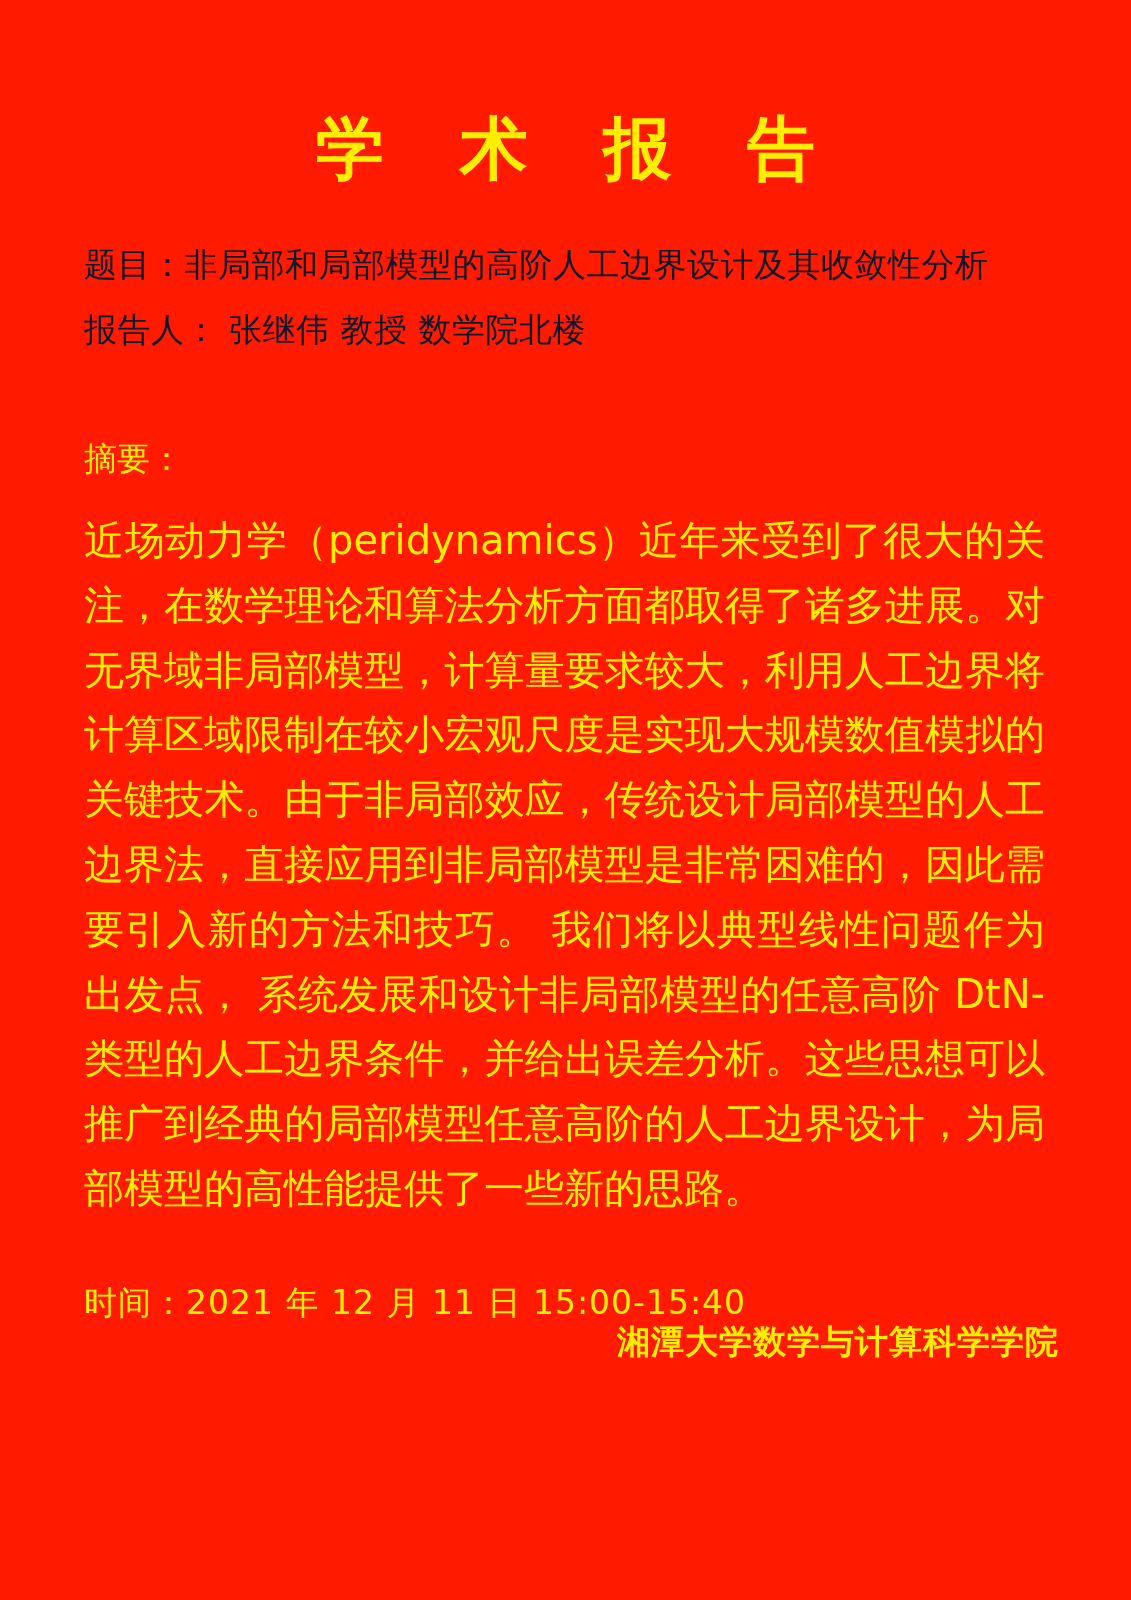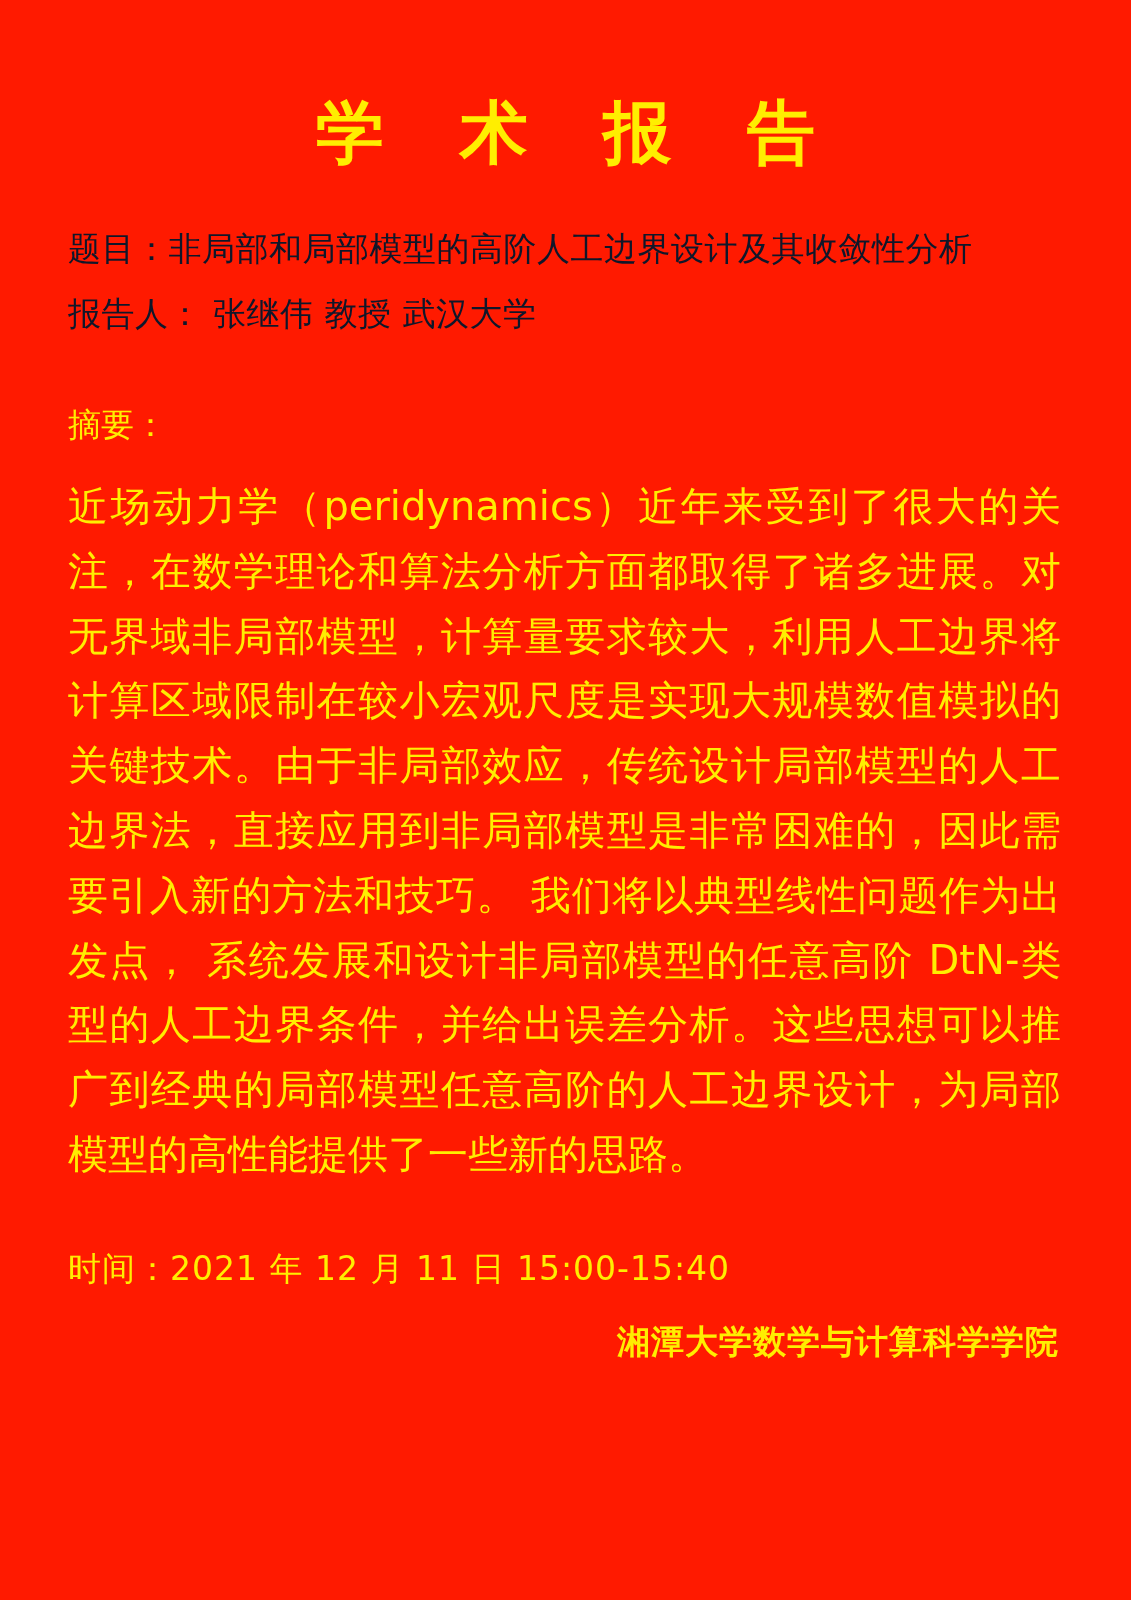--- a/index.html
+++ b/index.html
@@ -12,21 +12,21 @@
     background: #ff1a00;
     font-family: "DejaVu Sans", "Liberation Sans", sans-serif;
     color: #ffee00;
     overflow: hidden;
   }
   .poster {
     position: relative;
     width: 1131px;
     height: 1600px;
     box-sizing: border-box;
-    padding: 0;
+    padding: 16px;
   }
   .title {
     text-align: center;
     font-size: 68px;
     font-weight: bold;
     letter-spacing: 26px;
     padding-top: 96px;
     padding-left: 26px;
     line-height: 1.1;
     color: #ffee00;
@@ -37,21 +37,21 @@
     padding-right: 60px;
   }
   .meta-line {
     font-size: 33px;
     line-height: 1.55;
     margin-bottom: 14px;
     color: #0f172a;
     letter-spacing: 0.5px;
   }
   .abstract-label {
-    margin-top: 64px;
+    margin-top: 82px;
     padding-left: 68px;
     font-size: 33px;
     color: #ffee00;
   }
   .abstract-body {
     margin-top: 26px;
     padding-left: 68px;
     padding-right: 70px;
     font-size: 40px;
     line-height: 1.62;
@@ -83,21 +83,21 @@
 </style>
 </head>
 <body>
 
 <div class="poster">
 
   <div class="title">学 术 报 告</div>
 
   <div class="meta">
     <div class="meta-line">题目：非局部和局部模型的高阶人工边界设计及其收敛性分析</div>
-    <div class="meta-line">报告人： 张继伟 教授   武汉大学</div>
+    <div class="meta-line">报告人： 张继伟 教授   数学院北楼</div>
   </div>
 
   <div class="abstract-label">摘要：</div>
 
   <div class="abstract-body">近场动力学（peridynamics）近年来受到了很大的关注，在数学理论和算法分析方面都取得了诸多进展。对无界域非局部模型，计算量要求较大，利用人工边界将计算区域限制在较小宏观尺度是实现大规模数值模拟的关键技术。由于非局部效应，传统设计局部模型的人工边界法，直接应用到非局部模型是非常困难的，因此需要引入新的方法和技巧。 我们将以典型线性问题作为出发点， 系统发展和设计非局部模型的任意高阶 DtN-类型的人工边界条件，并给出误差分析。这些思想可以推广到经典的局部模型任意高阶的人工边界设计，为局部模型的高性能提供了一些新的思路。</div>
 
   <div class="when-where">
     <div class="line">时间：2021 年 12 月 11 日 15:00-15:40</div>
   </div>
 

